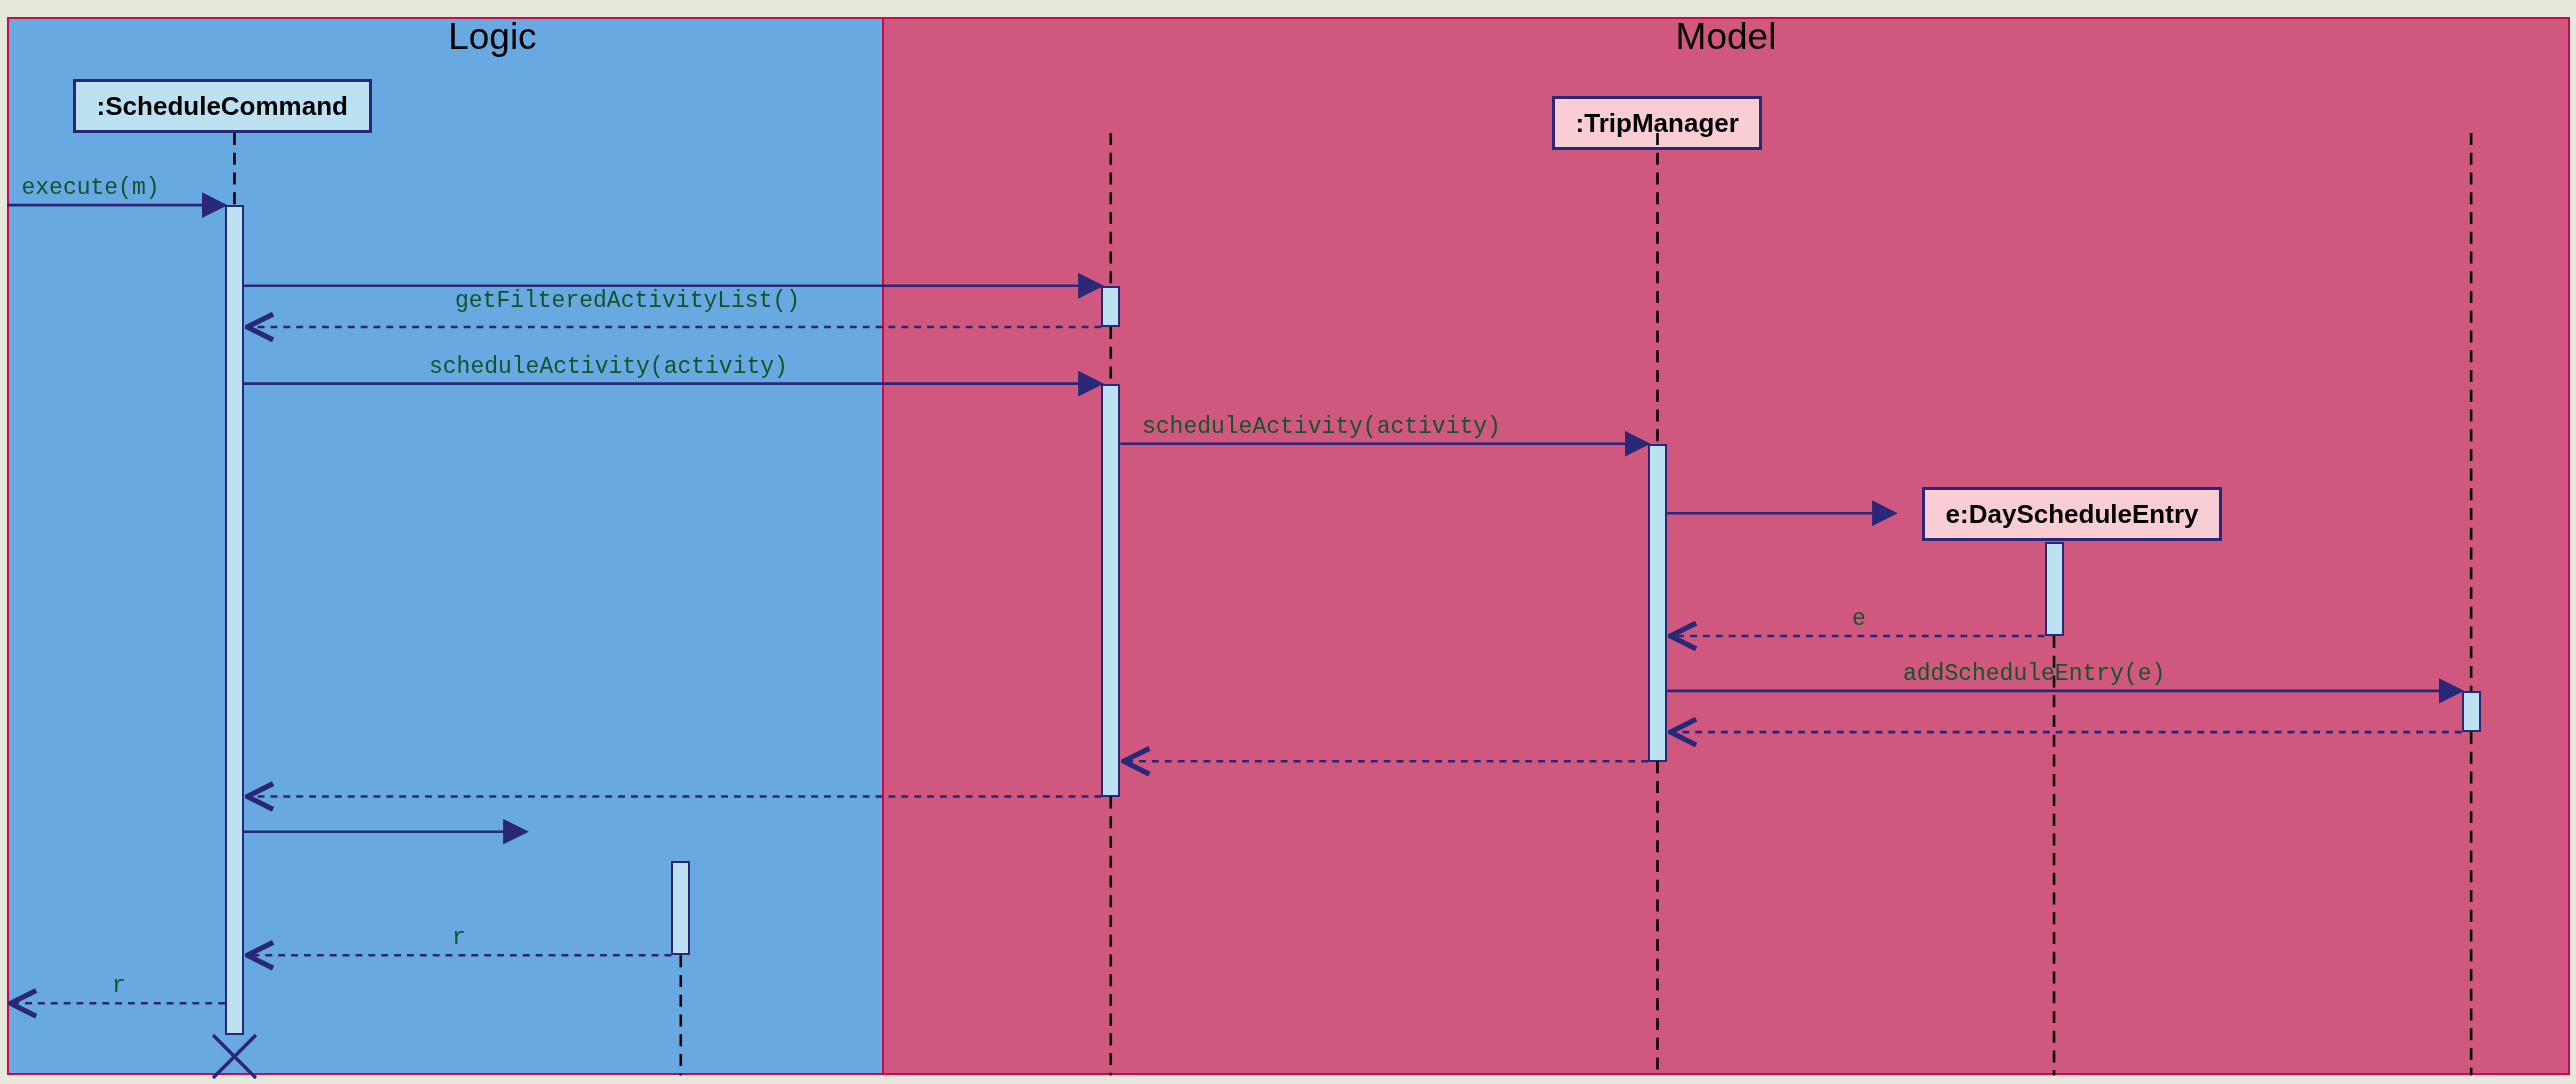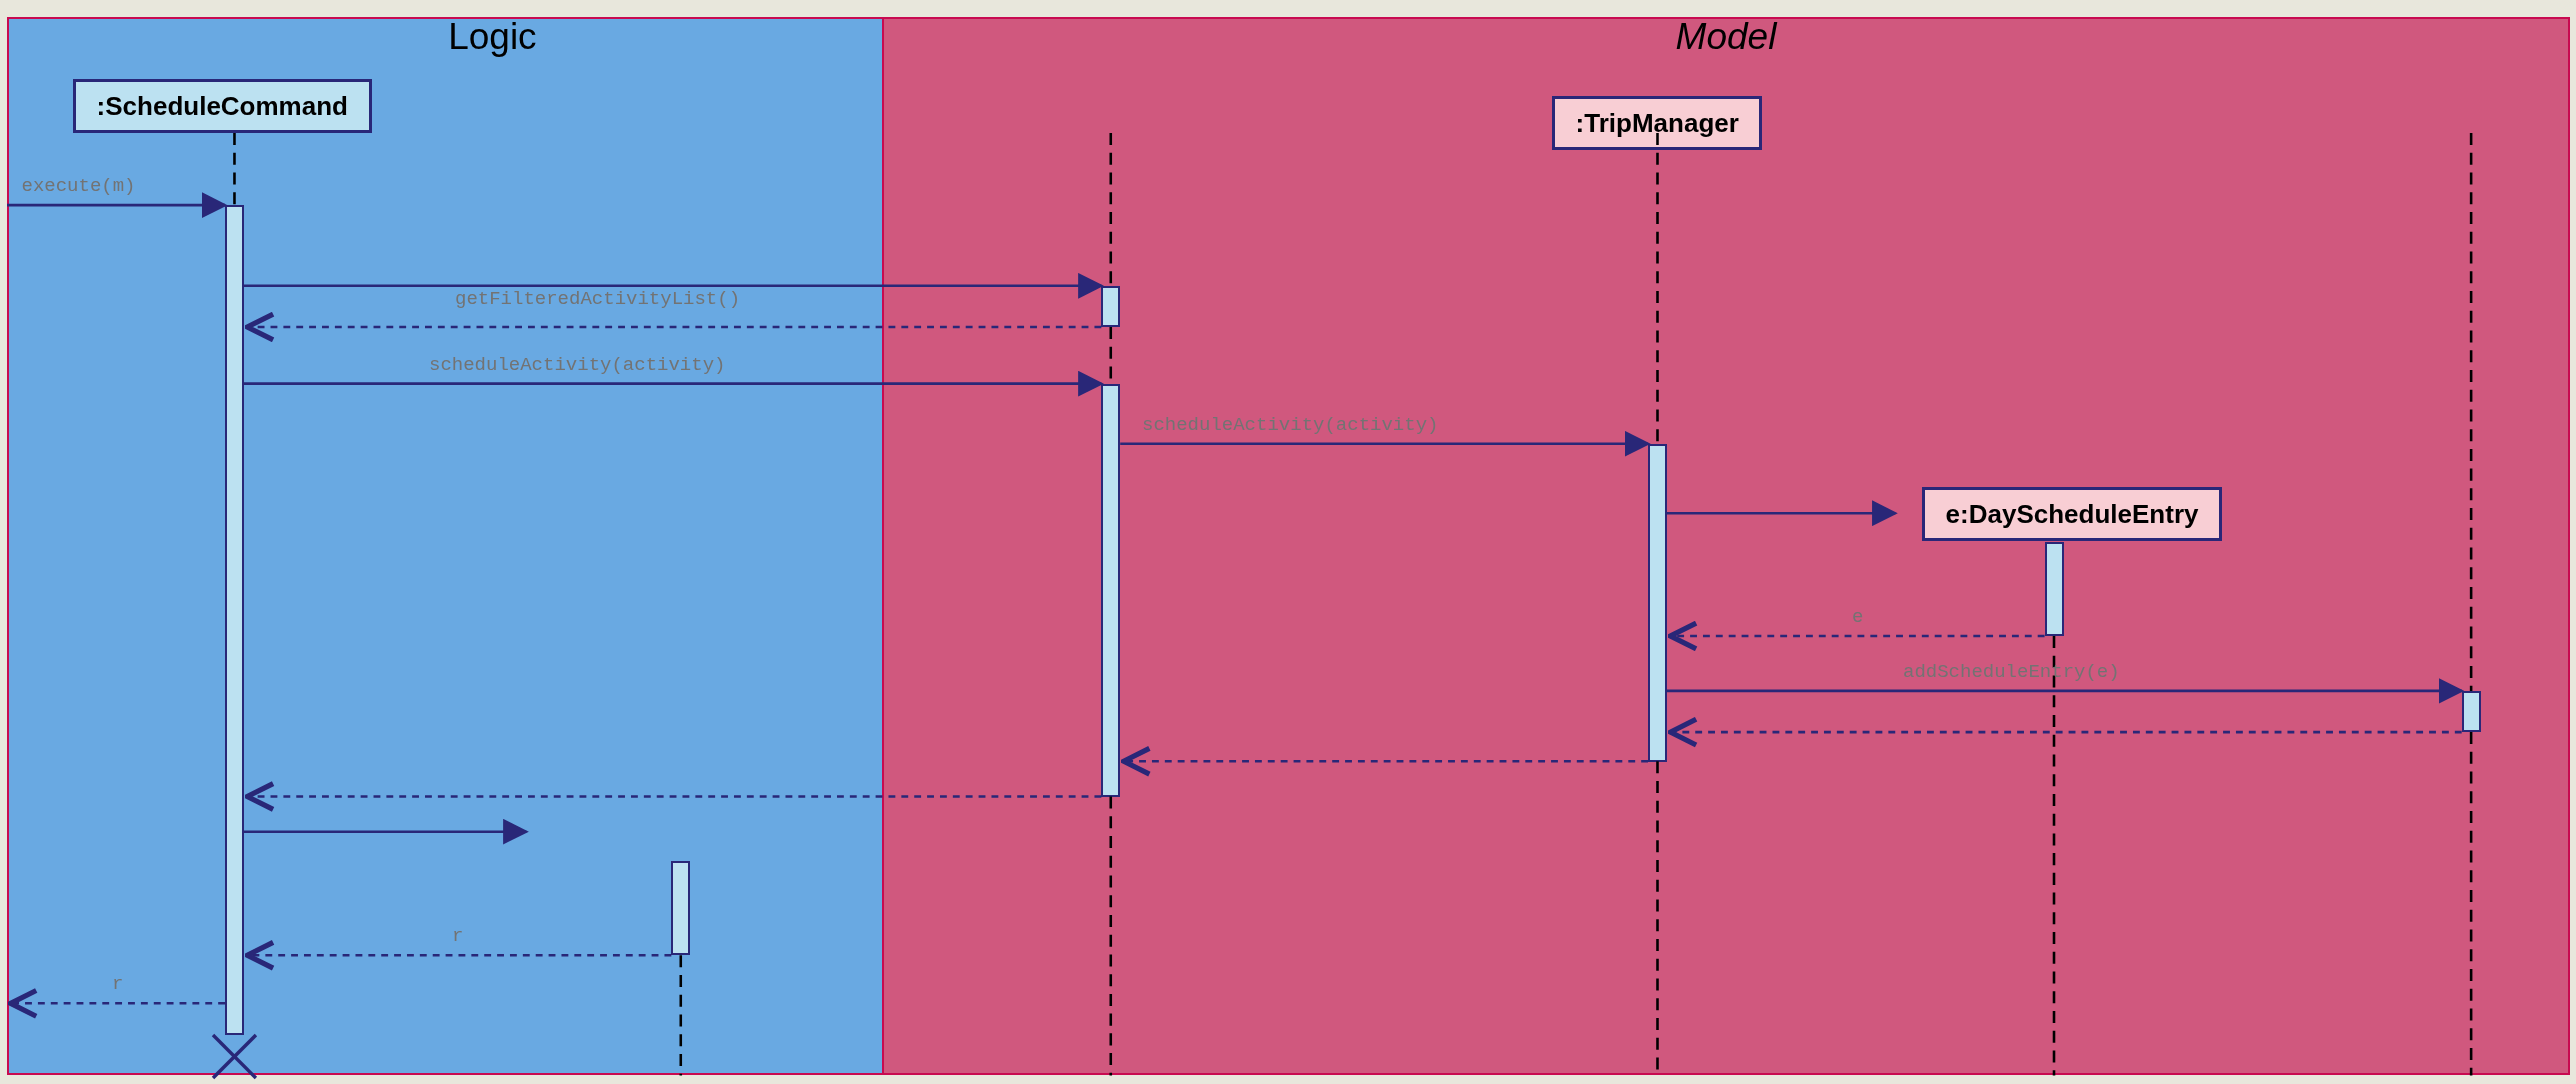--- a/index.html
+++ b/index.html
@@ -21,21 +21,21 @@
 }
 .frame.logic {
   background: #69a9e2;
   left: 6.9px; top: 17px;
   width: 969px; height: 1058px;
   border-right: none;
 }
 .frame.model {
   background: #d0587e;
   left: 882px; top: 17px;
-  width: 1688px; height: 1058px; font-style: italic;
+  width: 1688px; height: 1058px;
 }
 .frame-title {
   position: absolute;
   top: -2.6px;
   width: 100%;
   text-align: center;
   font-size: 37px;
   color: #000;
 }
 .lifeline-head {
@@ -57,22 +57,22 @@
 }
 svg.overlay {
   position: absolute;
   left: 0; top: 0;
   width: 2576px; height: 1084px;
   pointer-events: none;
 }
 .msg-label {
   position: absolute;
   font-family: "Courier New", monospace;
-  font-size: 19px;
-  color: #737373;
+  font-size: 23px;
+  color: #14532d;
   white-space: nowrap;
 }
 </style>
 </head>
 <body>
 
 <div class="diagram">
 
   <div class="frame logic">
     <div class="frame-title">Logic</div>

